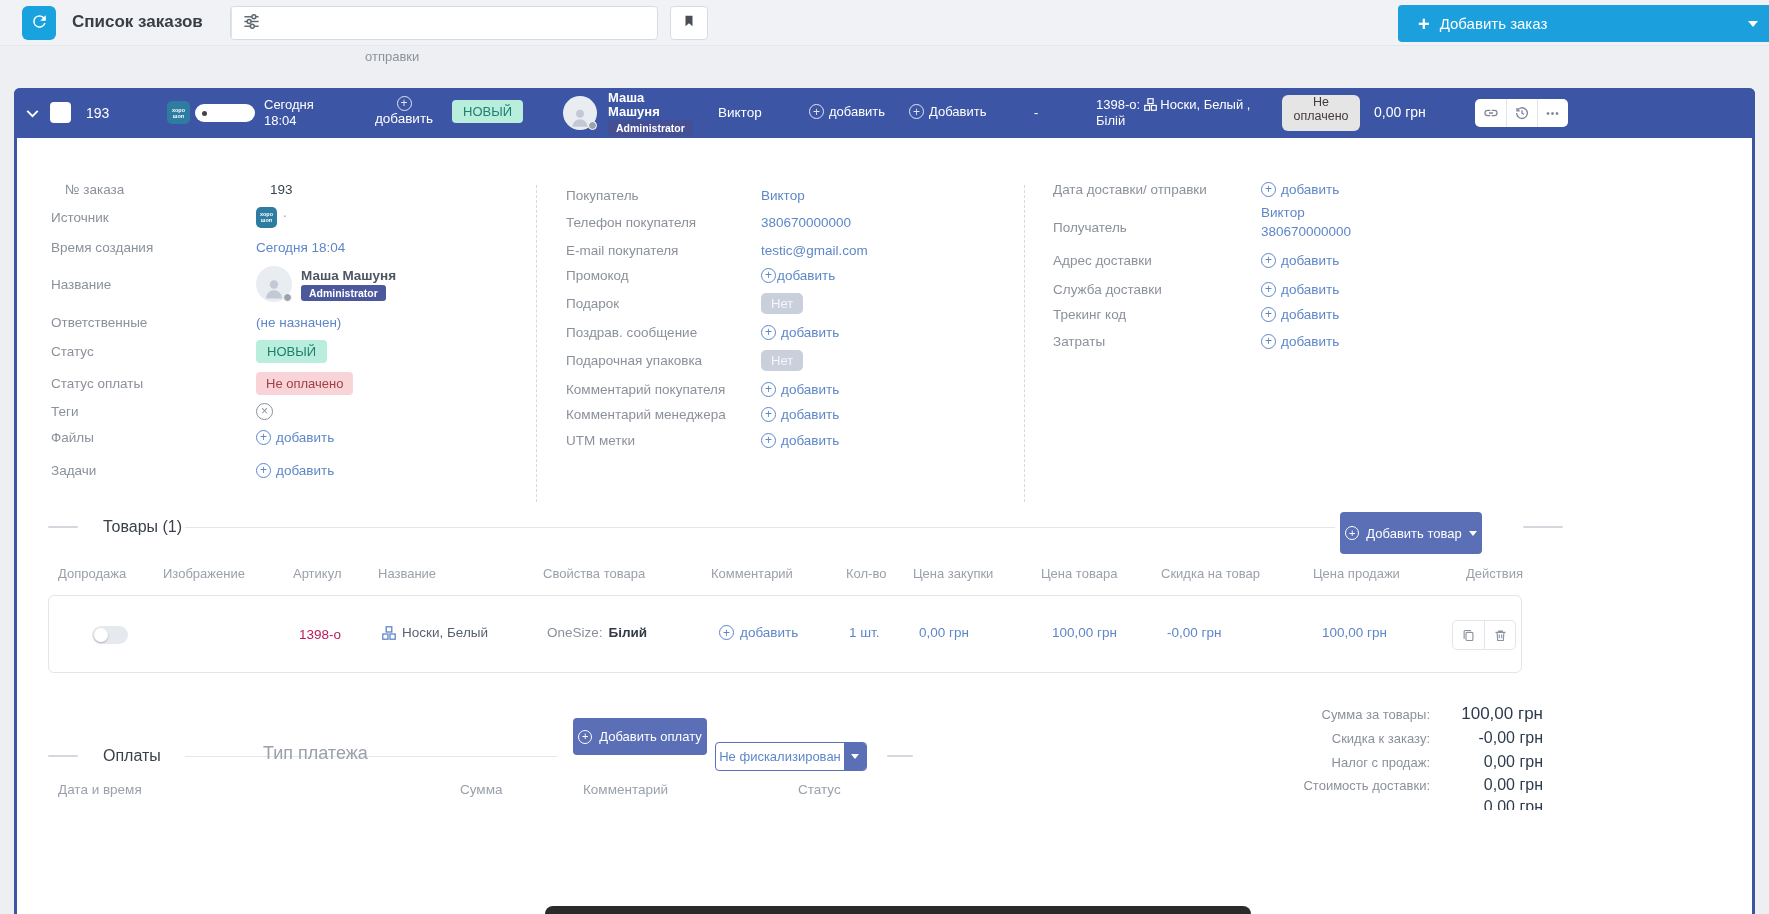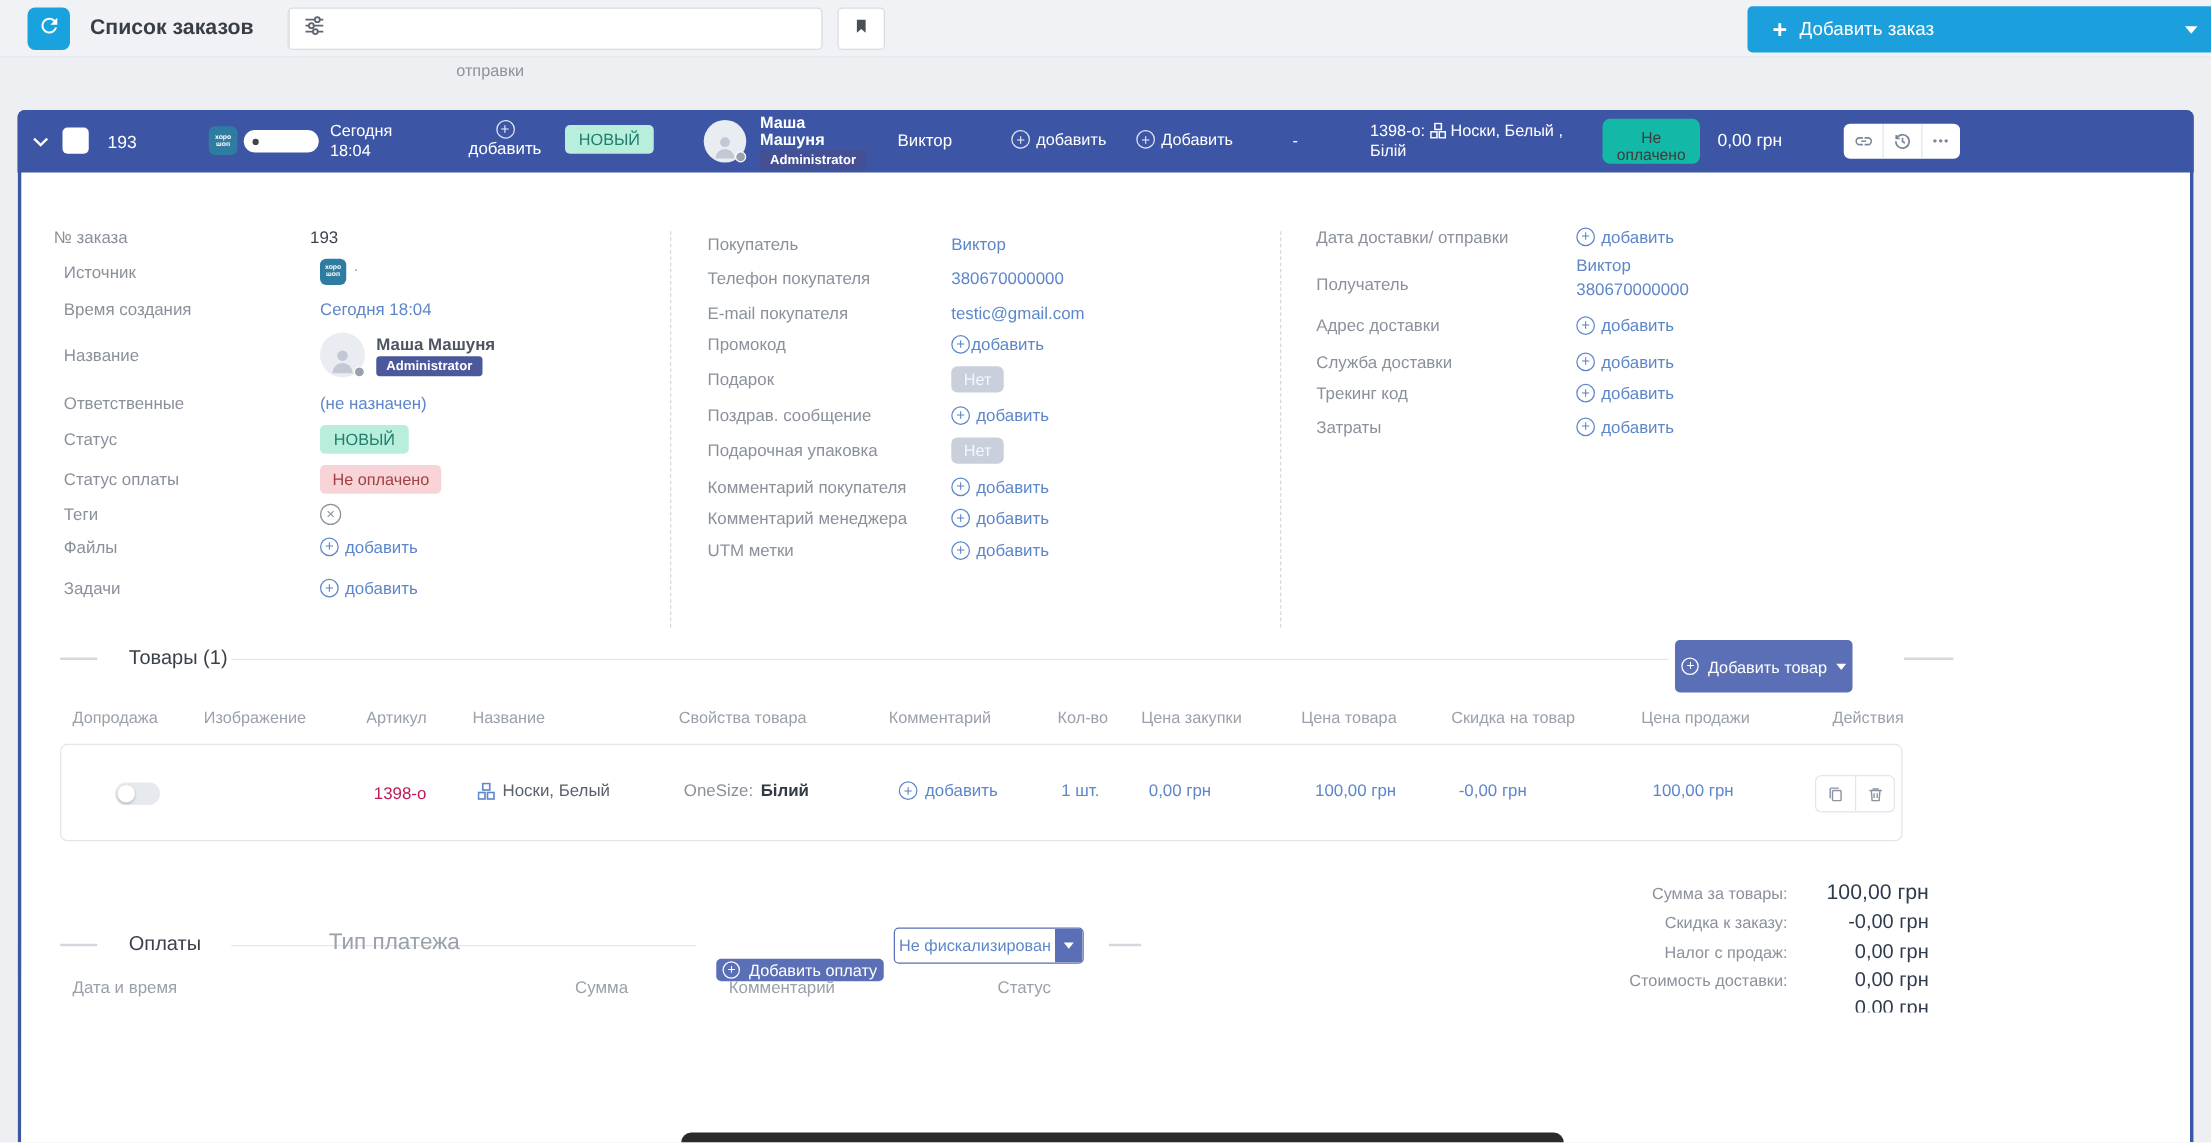--- a/index.html
+++ b/index.html
@@ -23,21 +23,21 @@
   
   .card{position:absolute;left:14px;top:88px;width:1741px;height:826px;background:#fff;border-left:3px solid #3c55a4;border-right:3px solid #3c55a4;border-radius:6px 6px 0 0}
   .ohdr{position:absolute;left:-3px;top:0;width:1741px;height:50px;background:#3c55a4;border-radius:6px 6px 0 0;color:#fff;font-size:13px}
   .ohdr .cp{opacity:.85}
   .chk{position:absolute;left:36px;top:14px;width:21px;height:21px;background:#fff;border-radius:4px;cursor:pointer}
   .hs-icon{background:#2e7ca1;border-radius:5px;color:#fff;font-weight:bold;font-size:5.5px;line-height:6px;display:flex;flex-direction:column;align-items:center;justify-content:center;text-transform:lowercase}
   .pill{position:absolute;left:181px;top:16px;width:60px;height:18px;border-radius:9px;background:#fff}
   .pill::before{content:"";position:absolute;left:7px;top:7px;width:5px;height:5px;border-radius:50%;background:#444}
   .b-new{background:#b9eedd;color:#1d7f6c;padding:4px 11px;border-radius:4px;font-size:13px;display:inline-block}
   .b-unpaid{background:#f8d4d9;color:#a04043;padding:4px 10px;border-radius:4px;font-size:13px;display:inline-block}
-  .b-unpaid-h{position:absolute;left:1268px;top:7px;width:78px;height:36px;background:#14b8a6;border-radius:6px;color:#433a3b;font-size:12.5px;display:flex;flex-direction:column;align-items:center;justify-content:flex-end;line-height:14px}
+  .b-unpaid-h{position:absolute;left:1268px;top:7px;width:78px;height:36px;background:#e5e5e5;border-radius:6px;color:#433a3b;font-size:12.5px;display:flex;flex-direction:column;align-items:center;justify-content:flex-start;line-height:14px}
   .b-gray{background:#c9cfdb;color:#f4f7fb;padding:3px 10px;border-radius:5px;font-size:13px;display:inline-block}
   .b-role{background:#4c589c;color:#fff;font-size:10.5px;font-weight:bold;padding:2px 8px;border-radius:3px;display:inline-block}
   .avatar{border-radius:50%;background:#e9ecf1;position:relative;display:flex;align-items:flex-end;justify-content:center;overflow:visible}
   .avatar .dot{position:absolute;right:0;bottom:0;width:9px;height:9px;border-radius:50%;background:#9aa2ad;border:1.5px solid #fff}
   .hbtns{position:absolute;left:1461px;top:11px;height:28px;background:#fff;border-radius:5px;display:flex;overflow:hidden}
   .hbtns .hb{width:31px;display:flex;align-items:center;justify-content:center;cursor:pointer}
   .hbtns .hb + .hb{border-left:1px solid #e2e5ea}
   .dots{color:#7d8697;font-size:10px;letter-spacing:1px}
   .dots::before{content:"•••"}
 
@@ -225,21 +225,21 @@
       </span>
       <span class="hb">
         <span class="dots"></span>
       </span>
     </span>
   </div>
 
   <span class="vdiv" style="left:519px"></span>
   <span class="vdiv" style="left:1007px"></span>
 
-  <div class="drow c1" style="left:26px;top:89px">
+  <div class="drow c1" style="left:48px;top:89px">
     <span class="dlabel">№ заказа</span>
     <span class="vdark">193</span>
   </div>
   <div class="drow c1" style="left:34px;top:117px">
     <span class="dlabel">Источник</span>
     <span class="hs-icon" style="width:21px;height:21px">
       <span>хоро</span>
       <span>шоп</span>
     </span>
     <span style="color:#9aa1ab;margin-left:6px;align-self:flex-start">.</span>
@@ -475,21 +475,21 @@
     <span class="sv">0,00 грн</span>
   </div>
   <div class="sumrow cut-row" style="top:710px">
     <span class="sl"></span>
     <span class="sv">0,00 грн</span>
   </div>
 
   <span class="sdash" style="left:31px;top:667px;width:30px"></span>
   <span class="sec-title" style="left:86px;top:659px">Оплаты</span>
   <span class="sline" style="left:168px;top:668px;width:372px"></span>
-  <div class="ibtn abs" style="left:556px;top:679px;width:134px;height:18px">
+  <div class="ibtn abs" style="left:556px;top:630px;width:134px;height:37px">
     <span class="cp"></span>
     <span>Добавить оплату</span>
   </div>
   <div class="fiscal">
     <span class="fx">Не фискализирован</span>
     <span class="fc">
         <span class="caret" style="border-left-width:4px;border-right-width:4px;border-top-width:5px"></span>
       </span>
   </div>
   <span class="sdash" style="left:870px;top:667px;width:26px"></span>

